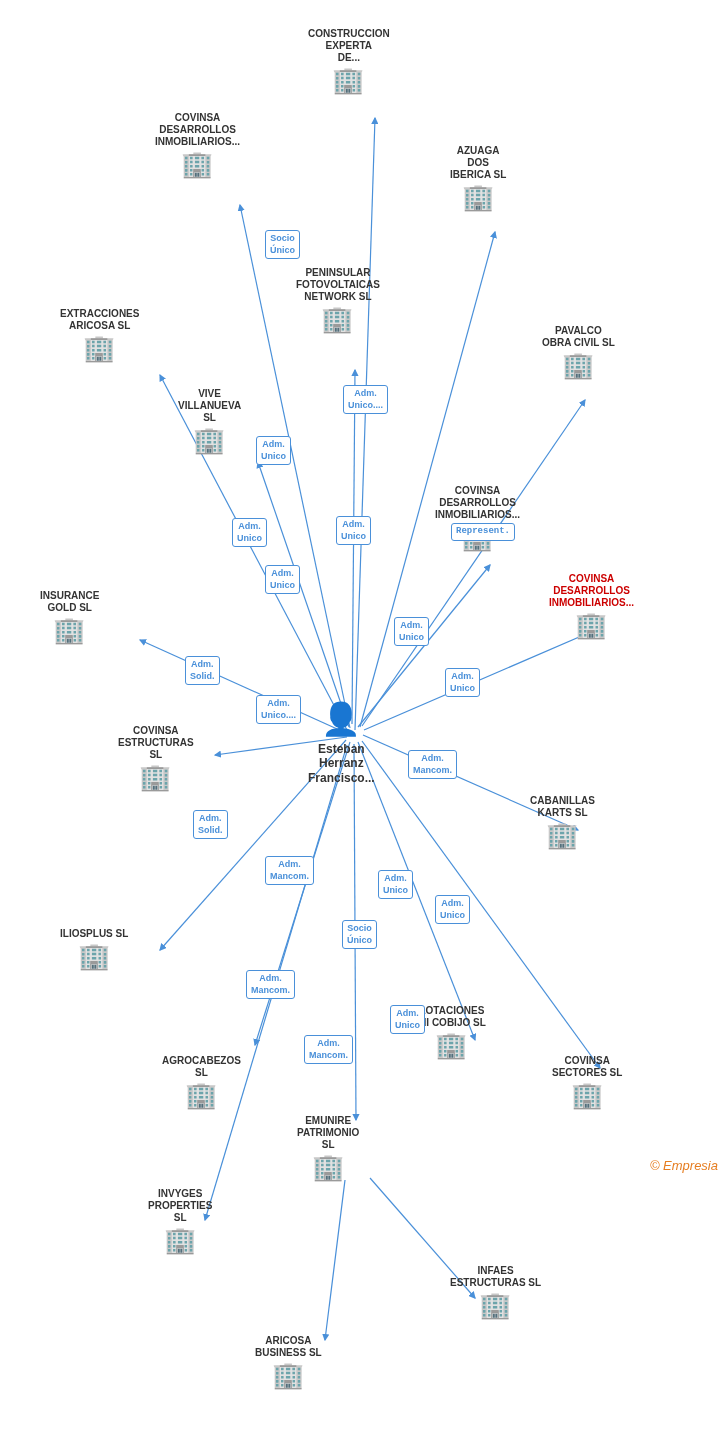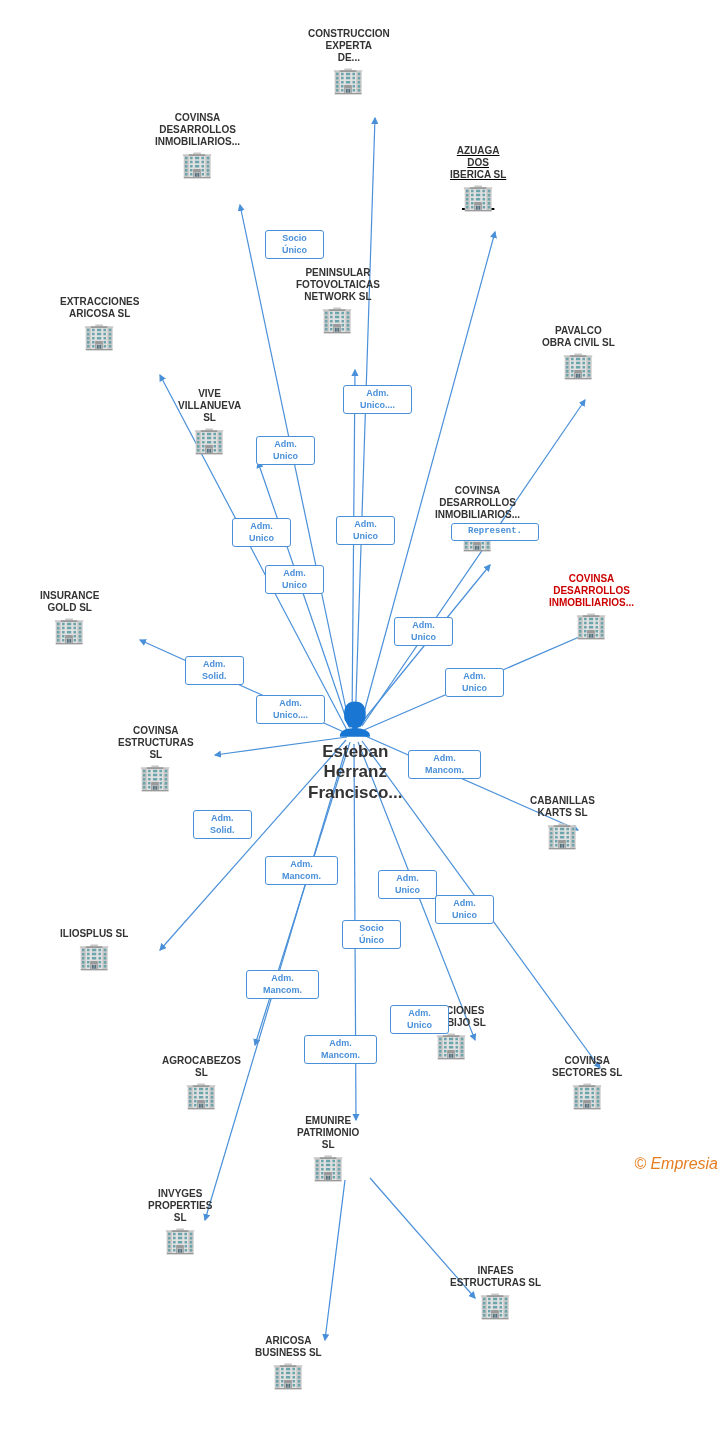--- a/index.html
+++ b/index.html
@@ -54,32 +54,32 @@
     .person-icon {
       font-size: 32px;
       color: #555;
     }
     .relation-badge {
       background: white;
       border: 1.5px solid #4a90d9;
       color: #4a90d9;
       font-size: 9px;
       font-weight: 600;
-      padding: 2px 16px;
+      padding: 2px 4px;
       border-radius: 3px;
       text-align: center;
       line-height: 1.3;
       white-space: pre-line;
       position: absolute;
     }
     .watermark {
       position: absolute;
       bottom: 8px;
       right: 10px;
-      font-size: 16px;
+      font-size: 13px;
       color: #e67e22;
       font-style: italic;
     }
   </style>
 </head>
 <body>
 
 <div id="canvas">
   <svg id="lines">
 
@@ -138,28 +138,28 @@
     <span class="building-icon">🏢</span>
   </div>
 
   <div class="node" style="left:155px;top:112px;">
     <span class="node-label">COVINSA
 DESARROLLOS
 INMOBILIARIOS...</span>
     <span class="building-icon">🏢</span>
   </div>
 
-  <div class="node" style="left:450px;top:145px;text-decoration:underline;">
+  <div class="node" style="left:450px;top:145px;">
     <span class="node-label">AZUAGA
 DOS
 IBERICA SL</span>
     <span class="building-icon">🏢</span>
   </div>
 
-  <div class="node" style="left:60px;top:296px;">
+  <div class="node" style="left:60px;top:308px;">
     <span class="node-label">EXTRACCIONES
 ARICOSA SL</span>
     <span class="building-icon">🏢</span>
   </div>
 
   <div class="node" style="left:296px;top:267px;">
     <span class="node-label">PENINSULAR
 FOTOVOLTAICAS
 NETWORK SL</span>
     <span class="building-icon">🏢</span>
@@ -200,21 +200,21 @@
 
   <div class="node" style="left:118px;top:725px;">
     <span class="node-label">COVINSA
 ESTRUCTURAS
 SL</span>
     <span class="building-icon">🏢</span>
   </div>
 
   <div class="node" style="left:308px;top:700px;">
     <span class="person-icon">👤</span>
-    <span class="node-label" style="margin-top:4px;font-size:17px;">Esteban
+    <span class="node-label" style="margin-top:4px;font-size:12px;">Esteban
 Herranz
 Francisco...</span>
   </div>
 
   <div class="node" style="left:530px;top:795px;">
     <span class="node-label">CABANILLAS
 KARTS SL</span>
     <span class="building-icon">🏢</span>
   </div>
 

